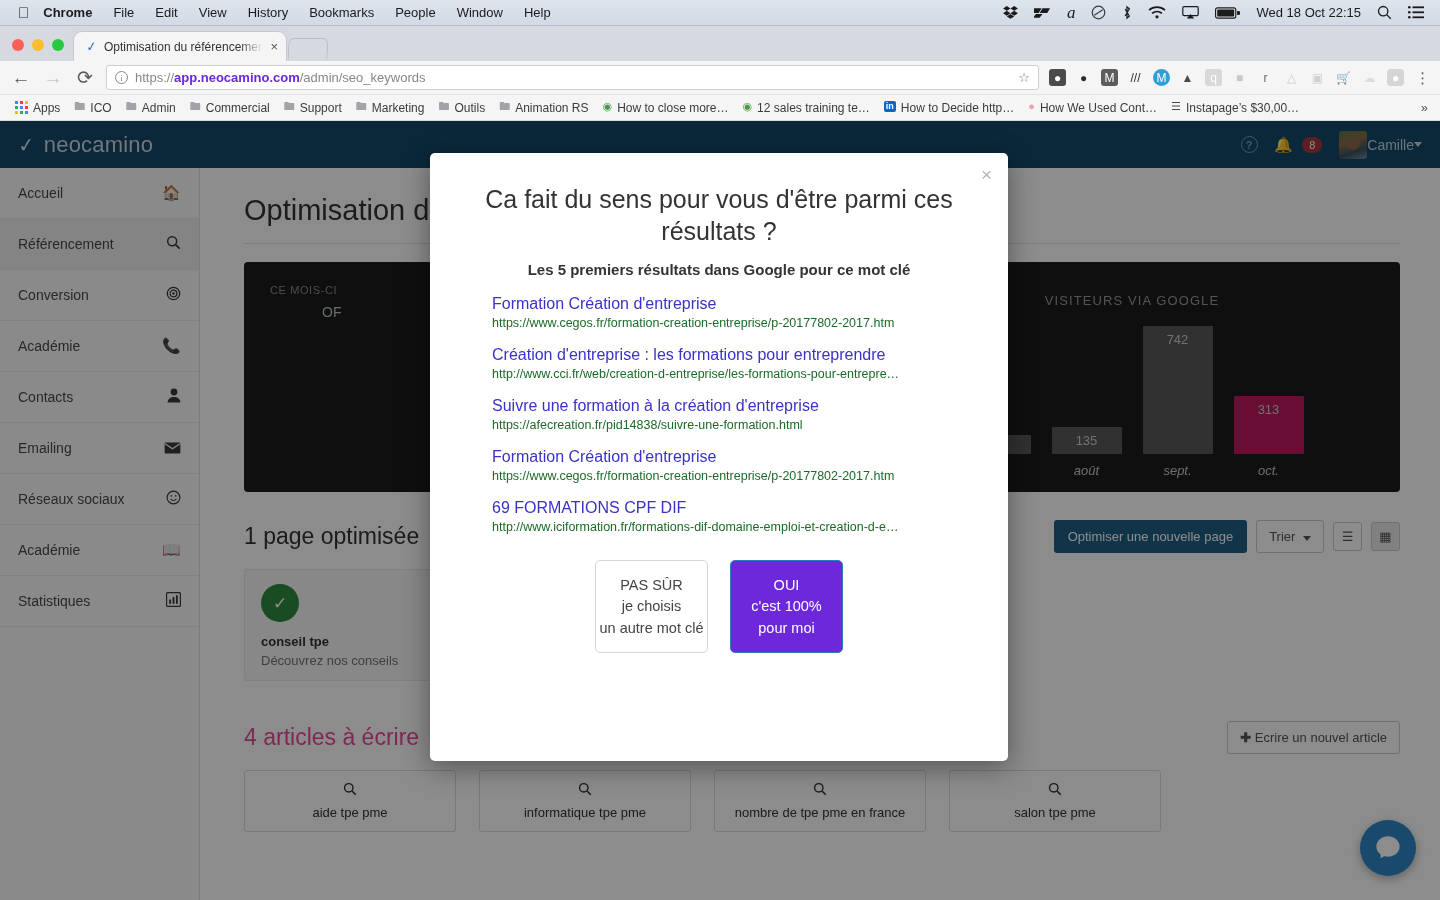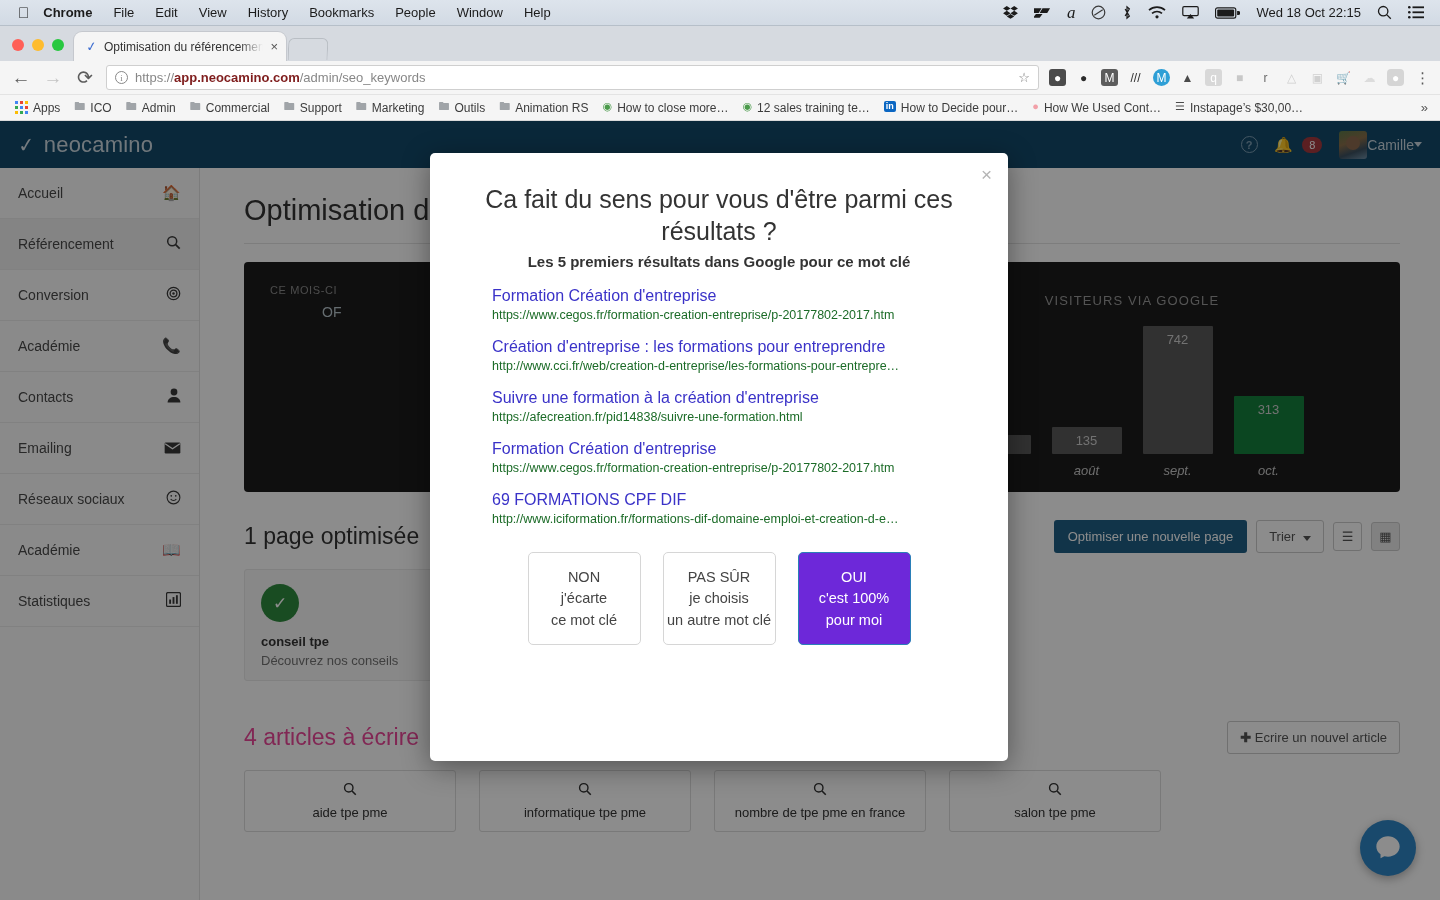--- a/index.html
+++ b/index.html
@@ -71,21 +71,21 @@
     border: 1px solid #cfcfcf; border-radius: 3px;
     display: flex; align-items: center; padding: 0 8px; gap: 7px;
     font-size: 13px; color: #878787; min-width: 0;
   }
   .omnibox .infoicon {
     width: 13px; height: 13px; border: 1.3px solid #888; border-radius: 50%;
     font-size: 9px; color: #888; display: flex; align-items: center;
     justify-content: center; font-family: "Liberation Serif", serif; flex: 0 0 auto;
   }
   .omnibox .url { white-space: nowrap; overflow: hidden; }
-  .omnibox .url b { color: #7f1d1d; font-weight: bold; }
+  .omnibox .url b { color: #6d28d9; font-weight: bold; }
   .omnibox .star { margin-left: auto; color: #7a7a7a; font-size: 13px; }
   .ext-icons { display: flex; align-items: center; gap: 9px; }
   .ext { width: 17px; height: 17px; display: flex; align-items: center; justify-content: center;
          font-size: 12px; border-radius: 3px; line-height: 1; }
   .kebab { font-size: 15px; color: #5a5a5a; letter-spacing: 0; margin-left: 2px; }
 
   .bookmarks {
     position: absolute; top: 95px; left: 0; width: 1440px; height: 26px;
     background: #f5f5f5; display: flex; align-items: center; gap: 0;
     padding: 0 8px; font-size: 12px; color: #3c3c3c; overflow: hidden;
@@ -155,21 +155,21 @@
   .stats-left .kicker { font-size: 11px; letter-spacing: .6px; color: #8b8b8b; }
   .stats-left .of { position: absolute; left: 78px; top: 42px; font-size: 14px; color: #b9c6cd; }
   .stats-right { flex: 1 1 auto; position: relative; }
   .chart-title {
     position: absolute; top: 31px; left: 0; right: 0; text-align: center;
     font-size: 13px; letter-spacing: 1.1px; color: #9a9a9a;
   }
   .bars { position: absolute; left: 0; right: 0; bottom: 38px; height: 140px; display: flex; align-items: flex-end; justify-content: center; gap: 21px; padding: 0 24px; }
   .barwrap { width: 70px; display: flex; flex-direction: column; align-items: center; }
   .bar { width: 70px; background: #5a5a5a; border-radius: 1px; position: relative; }
-  .bar.highlight { background: #15803d; padding-left: 40px; }
+  .bar.highlight { background: #be185d; padding-left: 40px; }
   .bar .val { position: absolute; top: 6px; left: 0; right: 0; text-align: center; font-size: 13px; color: #cfcfcf; }
   .xlabels { position: absolute; left: 0; right: 0; bottom: 14px; display: flex; justify-content: center; gap: 21px; padding: 0 24px; }
   .xlabels span { width: 70px; text-align: center; font-size: 13px; color: #c8c8c8; font-style: italic; }
 
   .section-row { display: flex; align-items: center; margin-top: 28px; }
   .section-title { font-size: 23px; color: #333; }
   .section-actions { margin-left: auto; display: flex; align-items: center; gap: 9px; }
   .btn-primary { background: #1f5f85; color: #fff; font-size: 13px; padding: 9px 14px; border-radius: 3px; white-space: nowrap; }
   .btn-light { background: #fff; border: 1px solid #ccc; color: #555; font-size: 13px; padding: 8px 12px; border-radius: 3px; }
   .btn-square { width: 29px; height: 29px; border: 1px solid #ccc; border-radius: 3px; background: #fff;
@@ -203,21 +203,21 @@
   .modal {
     position: absolute; left: 430px; top: 153px; width: 578px; height: 608px;
     background: #fff; border-radius: 5px; box-shadow: 0 6px 28px rgba(0,0,0,.4);
     padding: 0 34px;
   }
   .modal-close { position: absolute; right: 16px; top: 12px; color: #b5b5b5; font-size: 19px; line-height: 1; }
   .modal-title {
     text-align: center; font-size: 25px; color: #333; font-weight: normal;
     line-height: 1.28; padding-top: 30px;
   }
-  .modal-sub { text-align: center; font-size: 15px; font-weight: bold; color: #333; margin-top: 6px; }
+  .modal-sub { text-align: center; font-size: 15px; font-weight: bold; color: #333; margin-top: 14px; }
   .results { margin-top: 16px; padding-left: 28px; }
   .result { margin-bottom: 15px; }
   .result .rtitle { font-size: 16px; color: #3a32c8; line-height: 1.25; }
   .result .rurl { font-size: 12.5px; color: #1b6b27; margin-top: 2px; white-space: nowrap; overflow: hidden; text-overflow: ellipsis; }
   .modal-actions { display: flex; justify-content: center; gap: 22px; margin-top: 26px; }
   .choice {
     width: 113px; height: 93px; border-radius: 5px; border: 1px solid #d6d6d6; background: #fff;
     display: flex; flex-direction: column; align-items: center; justify-content: center;
     gap: 3px; color: #444; font-size: 14.5px; line-height: 1.25; text-align: center;
   }
@@ -405,21 +405,21 @@
     <span class="bm">
         <span class="bmicon" style="color:#4a9a4a;">◉</span>
         <span>How to close more…</span>
       </span>
     <span class="bm">
         <span class="bmicon" style="color:#4a9a4a;">◉</span>
         <span>12 sales training te…</span>
       </span>
     <span class="bm">
         <span class="bmicon" style="background:#0a66c2;color:#fff;font-size:9px;padding:1px 2px;border-radius:2px;font-weight:bold;">in</span>
-        <span>How to Decide pour…</span>
+        <span>How to Decide http…</span>
       </span>
     <span class="bm">
         <span class="bmicon" style="color:#f2a0a8;">●</span>
         <span>How We Used Cont…</span>
       </span>
     <span class="bm">
         <span class="bmicon" style="color:#4a4a4a;">☰</span>
         <span>Instapage’s $30,00…</span>
       </span>
     <span class="bm-overflow">»</span>
@@ -665,25 +665,20 @@
         <div class="rurl">https://www.cegos.fr/formation-creation-entreprise/p-20177802-2017.htm</div>
       </div>
       <div class="result">
         <div class="rtitle">69 FORMATIONS CPF DIF</div>
         <div class="rurl">http://www.iciformation.fr/formations-dif-domaine-emploi-et-creation-d-e…</div>
       </div>
     </div>
 
     <div class="modal-actions">
       <div class="choice">
-        <span class="l1">NON</span>
-        <span class="l2">j'écarte</span>
-        <span class="l3">ce mot clé</span>
-      </div>
-      <div class="choice">
         <span class="l1">PAS SÛR</span>
         <span class="l2">je choisis</span>
         <span class="l3">un autre mot clé</span>
       </div>
       <div class="choice primary">
         <span class="l1">OUI</span>
         <span class="l2">c'est 100%</span>
         <span class="l3">pour moi</span>
       </div>
     </div>

